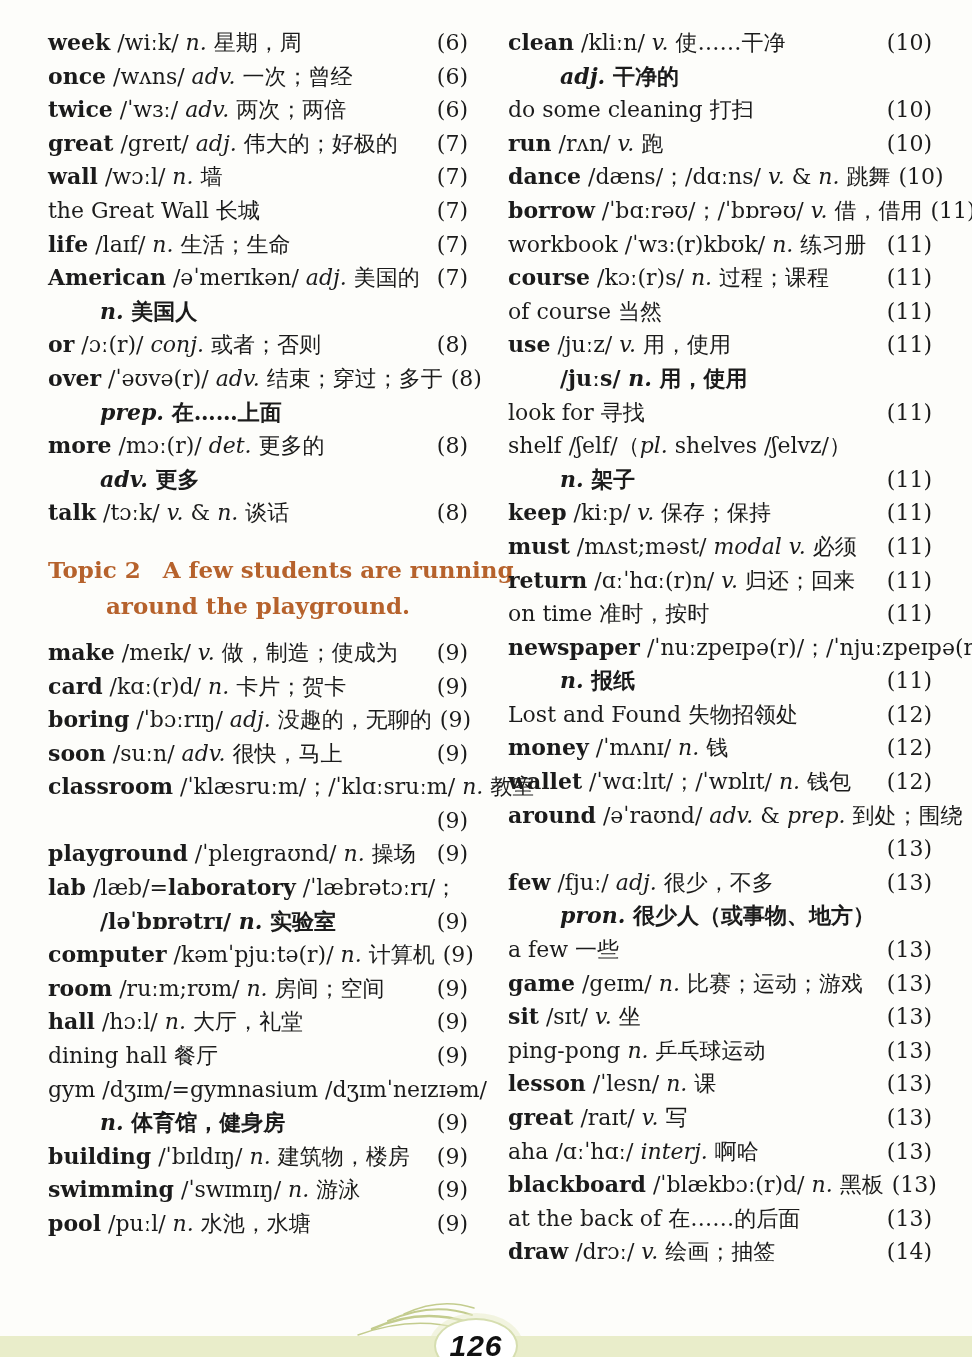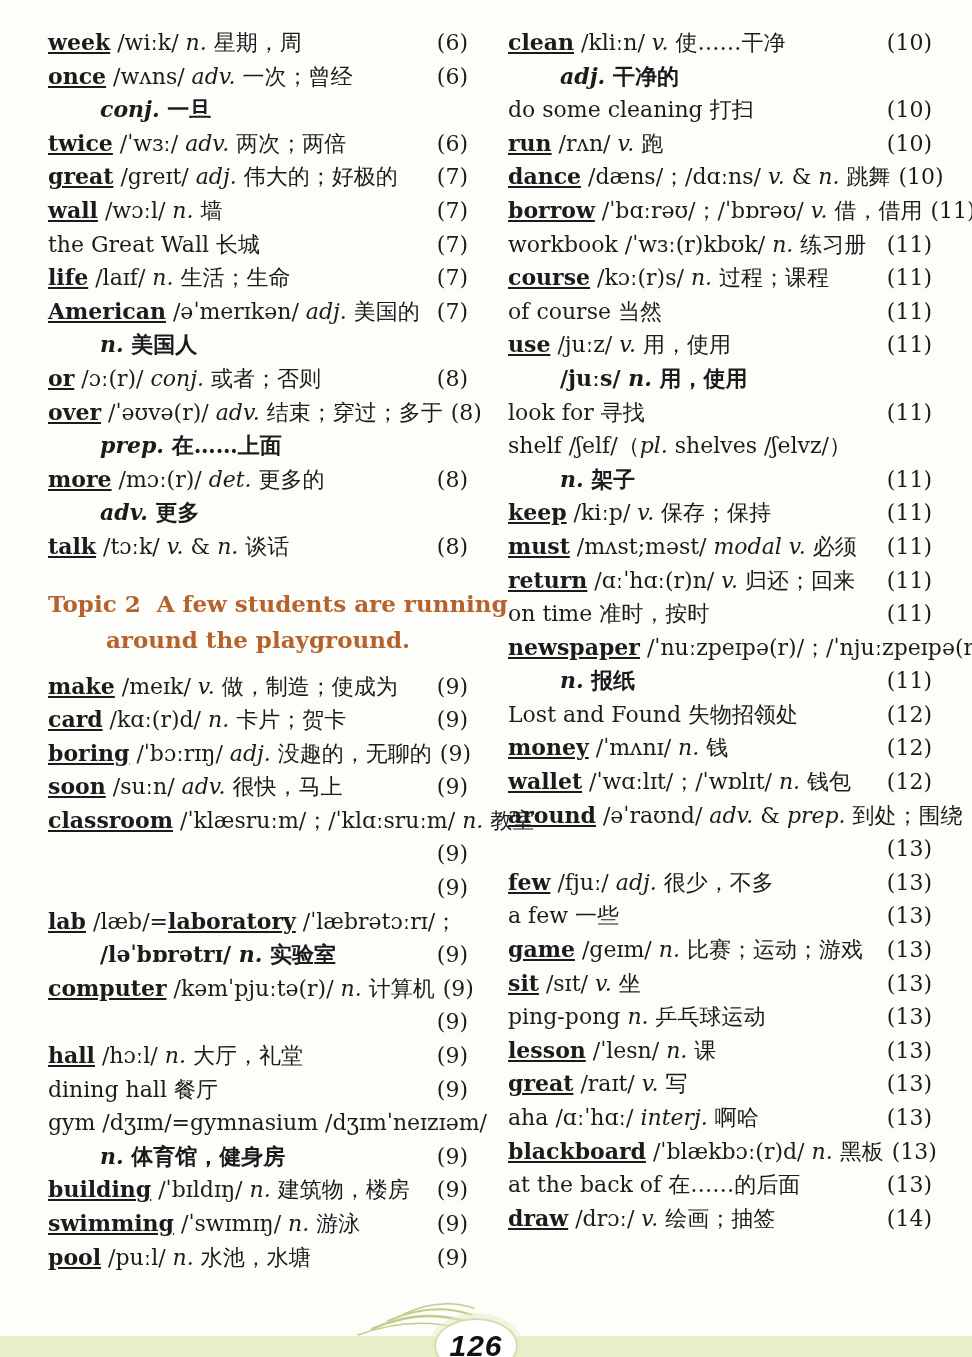--- a/index.html
+++ b/index.html
@@ -16,31 +16,31 @@
     position:absolute; top:26px; left:48px; width:884px;
     display:flex;
   }
   .col { font-size:22px; line-height:33.6px; }
   .col-left  { width:420px; margin-right:40px; flex:0 0 auto; }
   .col-right { width:424px; flex:0 0 auto; }
   .line { display:flex; white-space:nowrap; }
   .line .txt { flex:0 1 auto; }
   .line .pg  { margin-left:auto; padding-left:8px; }
   .line.indent .txt { padding-left:52px;font-weight:bold; }
-  .b { font-weight:bold;text-decoration:underline; }
+  .b { font-weight:bold; }
   .i { font-style:italic; }
   .topic-heading {
     font-weight:bold;
     font-size:23px;
     line-height:36px;
     text-align:center;
     margin:22px 0 12px 0;
     white-space:nowrap;
   }
-  .topic-heading .th-label { margin-right:16px; }
+  .topic-heading .th-label { margin-right:22px; }
   .footer-band {
     position:absolute; left:0; bottom:0;
     width:972px; height:21px;
   }
   .footer-swoosh {
     position:absolute; left:0; top:1277px;
     pointer-events:none;
   }
   .page-badge {
     position:absolute; left:434px; top:1318px;
@@ -66,24 +66,20 @@
   <div class="content">
     <div class="col col-left" id="col-left">
         <div class="line">
           <span class="txt"><span class="b">week</span><span class="r"> /wiːk/ </span><span class="i">n.</span><span class="r"> 星期，周</span></span>
           <span class="pg">(6)</span>
         </div>
         <div class="line">
           <span class="txt"><span class="b">once</span><span class="r"> /wʌns/ </span><span class="i">adv.</span><span class="r"> 一次；曾经</span></span>
           <span class="pg">(6)</span>
         </div>
-        <div class="line indent">
-          <span class="txt"><span class="i">conj.</span><span class="r"> 一旦</span></span>
-          <span class="pg"></span>
-        </div>
         <div class="line">
           <span class="txt"><span class="b">twice</span><span class="r"> /ˈwɜː/ </span><span class="i">adv.</span><span class="r"> 两次；两倍</span></span>
           <span class="pg">(6)</span>
         </div>
         <div class="line">
           <span class="txt"><span class="b">great</span><span class="r"> /greɪt/ </span><span class="i">adj.</span><span class="r"> 伟大的；好极的</span></span>
           <span class="pg">(7)</span>
         </div>
         <div class="line">
           <span class="txt"><span class="b">wall</span><span class="r"> /wɔːl/ </span><span class="i">n.</span><span class="r"> 墙</span></span>
@@ -151,35 +147,37 @@
         </div>
         <div class="line">
           <span class="txt"><span class="b">classroom</span><span class="r"> /ˈklæsruːm/；/ˈklɑːsruːm/ </span><span class="i">n.</span><span class="r"> 教室</span></span>
           <span class="pg"></span>
         </div>
         <div class="line">
           <span class="txt"></span>
           <span class="pg">(9)</span>
         </div>
         <div class="line">
+          <span class="txt"><span class="b">playground</span><span class="r"> /ˈpleɪgraʊnd/ </span><span class="i">n.</span><span class="r"> 操场</span></span>
           <span class="pg">(9)</span>
         </div>
         <div class="line">
           <span class="txt"><span class="b">lab</span><span class="r"> /læb/=</span><span class="b">laboratory</span><span class="r"> /ˈlæbrətɔːrɪ/；</span></span>
           <span class="pg"></span>
         </div>
         <div class="line indent">
           <span class="txt"><span class="r">/ləˈbɒrətrɪ/ </span><span class="i">n.</span><span class="r"> 实验室</span></span>
           <span class="pg">(9)</span>
         </div>
         <div class="line">
           <span class="txt"><span class="b">computer</span><span class="r"> /kəmˈpjuːtə(r)/ </span><span class="i">n.</span><span class="r"> 计算机</span></span>
           <span class="pg">(9)</span>
         </div>
         <div class="line">
+          <span class="txt"><span class="b">room</span><span class="r"> /ruːm;rʊm/ </span><span class="i">n.</span><span class="r"> 房间；空间</span></span>
           <span class="pg">(9)</span>
         </div>
         <div class="line">
           <span class="txt"><span class="b">hall</span><span class="r"> /hɔːl/ </span><span class="i">n.</span><span class="r"> 大厅，礼堂</span></span>
           <span class="pg">(9)</span>
         </div>
         <div class="line">
           <span class="txt"><span class="r">dining hall 餐厅</span></span>
           <span class="pg">(9)</span>
         </div>
@@ -302,20 +300,21 @@
         </div>
         <div class="line">
           <span class="txt"></span>
           <span class="pg">(13)</span>
         </div>
         <div class="line">
           <span class="txt"><span class="b">few</span><span class="r"> /fjuː/ </span><span class="i">adj.</span><span class="r"> 很少，不多</span></span>
           <span class="pg">(13)</span>
         </div>
         <div class="line indent">
+          <span class="txt"><span class="i">pron.</span><span class="r"> 很少人（或事物、地方）</span></span>
           <span class="pg"></span>
         </div>
         <div class="line">
           <span class="txt"><span class="r">a few 一些</span></span>
           <span class="pg">(13)</span>
         </div>
         <div class="line">
           <span class="txt"><span class="b">game</span><span class="r"> /geɪm/ </span><span class="i">n.</span><span class="r"> 比赛；运动；游戏</span></span>
           <span class="pg">(13)</span>
         </div>

